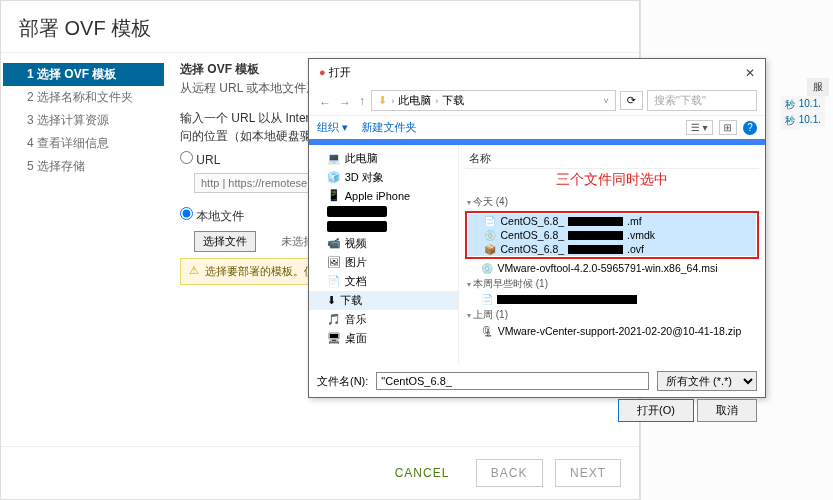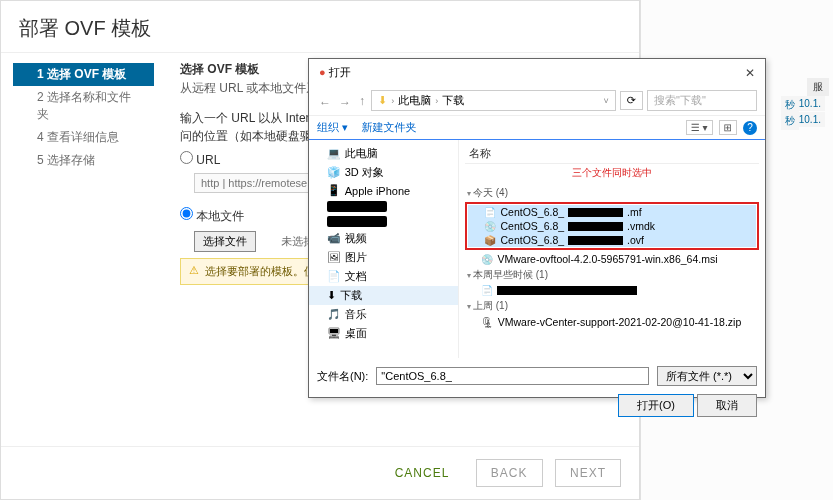--- a/index.html
+++ b/index.html
@@ -1,21 +1,21 @@
 <!DOCTYPE html>
 <html><head>
 <meta charset="utf-8">
 <style>
 * { box-sizing: border-box; margin: 0; padding: 0; font-family: "Microsoft YaHei", Arial, sans-serif; }
 body { background: #f0f0f0; width: 833px; height: 500px; overflow: hidden; position: relative; }
 
 .wizard { position: absolute; left: 0; top: 0; width: 640px; height: 500px; background: #fff; border: 1px solid #ddd; }
 .wizard-title { font-size: 20px; font-weight: 300; padding: 14px 18px 10px; color: #333; border-bottom: 1px solid #eee; }
 .wizard-body { display: flex; height: 400px; }
-.sidebar { width: 165px; padding: 10px 12px; }
+.sidebar { width: 165px; padding: 10px 2px; }
 .step { font-size: 12px; padding: 3px 12px 3px 24px; color: #6e6e6e; position: relative; cursor: pointer; }
 .step.active { background: #00679a; color: #fff; font-weight: bold; }
 
 .main { flex: 1; padding: 8px 14px; font-size: 12px; color: #333; }
 .main .sec-title { font-weight: bold; margin-bottom: 2px; }
 .main .sec-desc { color: #5a5a5a; margin-bottom: 12px; }
 .main .para { margin-bottom: 4px; line-height: 1.5; }
 .radio-row { margin: 6px 0; font-size: 12px; }
 .url-input { width: 370px; padding: 3px 6px; border: 1px solid #ccc; color: #aaa; font-size: 11px; margin-left: 14px; }
 .file-btn { border: 1px solid #888; padding: 2px 8px; font-size: 11px; background: #eee; cursor: pointer; margin-right: 22px; }
@@ -34,36 +34,36 @@
 
 .filedlg { position: absolute; left: 308px; top: 58px; width: 458px; height: 340px; background: #fff; border: 1px solid #666; box-shadow: 2px 2px 6px rgba(0,0,0,0.2); font-size: 11px; }
 .fd-title { padding: 6px 10px; display: flex; justify-content: space-between; align-items: center; }
 .fd-close { cursor: pointer; font-size: 12px; color: #444; }
 .fd-path { display: flex; align-items: center; padding: 4px 8px; gap: 4px; border-bottom: 1px solid #eee; }
 .fd-nav { color: #888; padding: 0 2px; cursor: pointer; font-size: 12px; }
 .fd-path-box { flex: 1; border: 1px solid #ccc; padding: 2px 6px; display: flex; align-items: center; gap: 4px; }
 .fd-path-box .chev { color: #888; font-size: 9px; }
 .fd-refresh { border: 1px solid #ccc; padding: 2px 6px; cursor: pointer; }
 .fd-search { border: 1px solid #ccc; padding: 2px 6px; color: #aaa; width: 110px; }
-.fd-toolbar { display: flex; align-items: center; padding: 4px 8px; border-bottom: 1px solid #3b82f6; }
+.fd-toolbar { display: flex; align-items: center; padding: 4px 8px; border-bottom: 6px solid #3b82f6; }
 .fd-toolbar .l { color: #0066cc; cursor: pointer; margin-right: 14px; }
 .fd-toolbar .r { margin-left: auto; display: flex; gap: 6px; align-items: center; }
 .fd-toolbar .ico-btn { border: 1px solid #ccc; padding: 1px 4px; cursor: pointer; font-size: 10px; color: #555; }
 .fd-toolbar .help { width: 14px; height: 14px; border-radius: 50%; background: #0078d7; color: #fff; text-align: center; line-height: 14px; font-size: 10px; cursor: pointer; }
 
 .fd-body { display: flex; height: 218px; }
 .fd-tree { width: 150px; border-right: 1px solid #eee; padding: 4px 0; overflow: hidden; }
 .fd-tree-item { padding: 2px 8px 2px 18px; display: flex; align-items: center; gap: 4px; cursor: pointer; white-space: nowrap; }
 .fd-tree-item.sel { background: #e5f1fb; }
 .fd-tree-item .ico { font-size: 11px; }
 .fd-tree-item.redact .txt { background: #000; color: #000; border-radius: 2px; min-width: 60px; height: 11px; }
 
 .fd-files { flex: 1; padding: 4px 6px; }
 .fd-col-hdr { font-size: 11px; color: #333; padding: 2px 4px; border-bottom: 1px solid #eee; }
-.fd-note { color: #d22; text-align: center; margin: 2px 0 4px; font-size: 10px; }
+.fd-note { color: #d22; text-align: center; margin: 2px 0 4px; font-size: 14px; }
 .fd-group { color: #555; padding: 2px 2px; font-size: 10px; }
 .fd-group .caret { color: #888; margin-right: 2px; font-size: 8px; }
 .fd-file { padding: 1px 4px 1px 16px; display: flex; align-items: center; gap: 4px; cursor: pointer; font-size: 10.5px; }
 .fd-file.sel { background: #cce8ff; }
 .fd-file .fico { font-size: 10px; }
 .fd-file .red { background: #000; display: inline-block; height: 9px; width: 55px; vertical-align: middle; }
 .fd-sel-box { border: 2px solid #d22; padding: 1px; margin-bottom: 2px; }
 
 .fd-bottom { padding: 8px; display: flex; align-items: center; gap: 8px; }
 .fd-bottom .lbl { font-size: 11px; }
@@ -83,20 +83,21 @@
   <div class="bg-cell" style="top:112px; right:34px;">秒</div>
   <div class="bg-cell" style="top:112px;">10.1.</div>
 </div>
 
 <div class="wizard">
   <div class="wizard-title">部署 OVF 模板</div>
   <div class="wizard-body">
     <div class="sidebar">
       <div class="step active">1 选择 OVF 模板</div>
       <div class="step">2 选择名称和文件夹</div>
+      <div class="step">3 选择计算资源</div>
       <div class="step">4 查看详细信息</div>
       <div class="step">5 选择存储</div>
     </div>
     <div class="main">
       <div class="sec-title">选择 OVF 模板</div>
       <div class="sec-desc">从远程 URL 或本地文件系统选择一个 OVF 模板。</div>
       <div class="para">输入一个 URL 以从 Internet 下载和安装 OVF 软件包，或者浏览到可从您的计算机访问的位置（如本地硬盘驱动器、网络共享或 CD/DVD 驱动器）。</div>
       <div class="radio-row">
         <label><input type="radio" name="src" style=""> <span>URL</span></label>
       </div>

